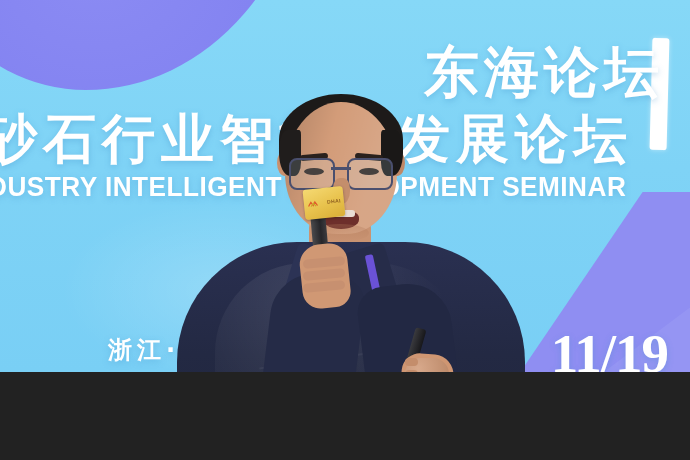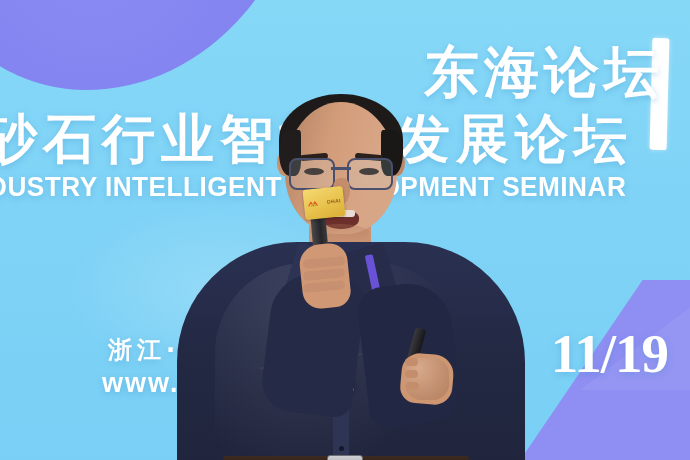--- a/index.html
+++ b/index.html
@@ -1,17 +1,17 @@
 <!DOCTYPE html>
 <html><head>
 <meta charset="utf-8">
 <style>
   html,body{margin:0;padding:0;background:#222;}
   .stage{
-    position:relative;width:690px;height:460px;overflow:hidden;
+    position:relative;width:690px;height:372px;overflow:hidden;
     font-family:"Liberation Sans",sans-serif;
     background:linear-gradient(180deg,#86d8f7 0%,#7fd3f6 45%,#79cff5 100%);
   }
 
   
   .blob-purple-tl{
     position:absolute;left:-120px;top:-210px;width:430px;height:300px;
     background:radial-gradient(ellipse at 50% 60%,#8b8bf3 0%,#8383f1 60%,#7f7ff0 100%);
     border-radius:0 0 60% 55%/0 0 100% 100%;
   }

